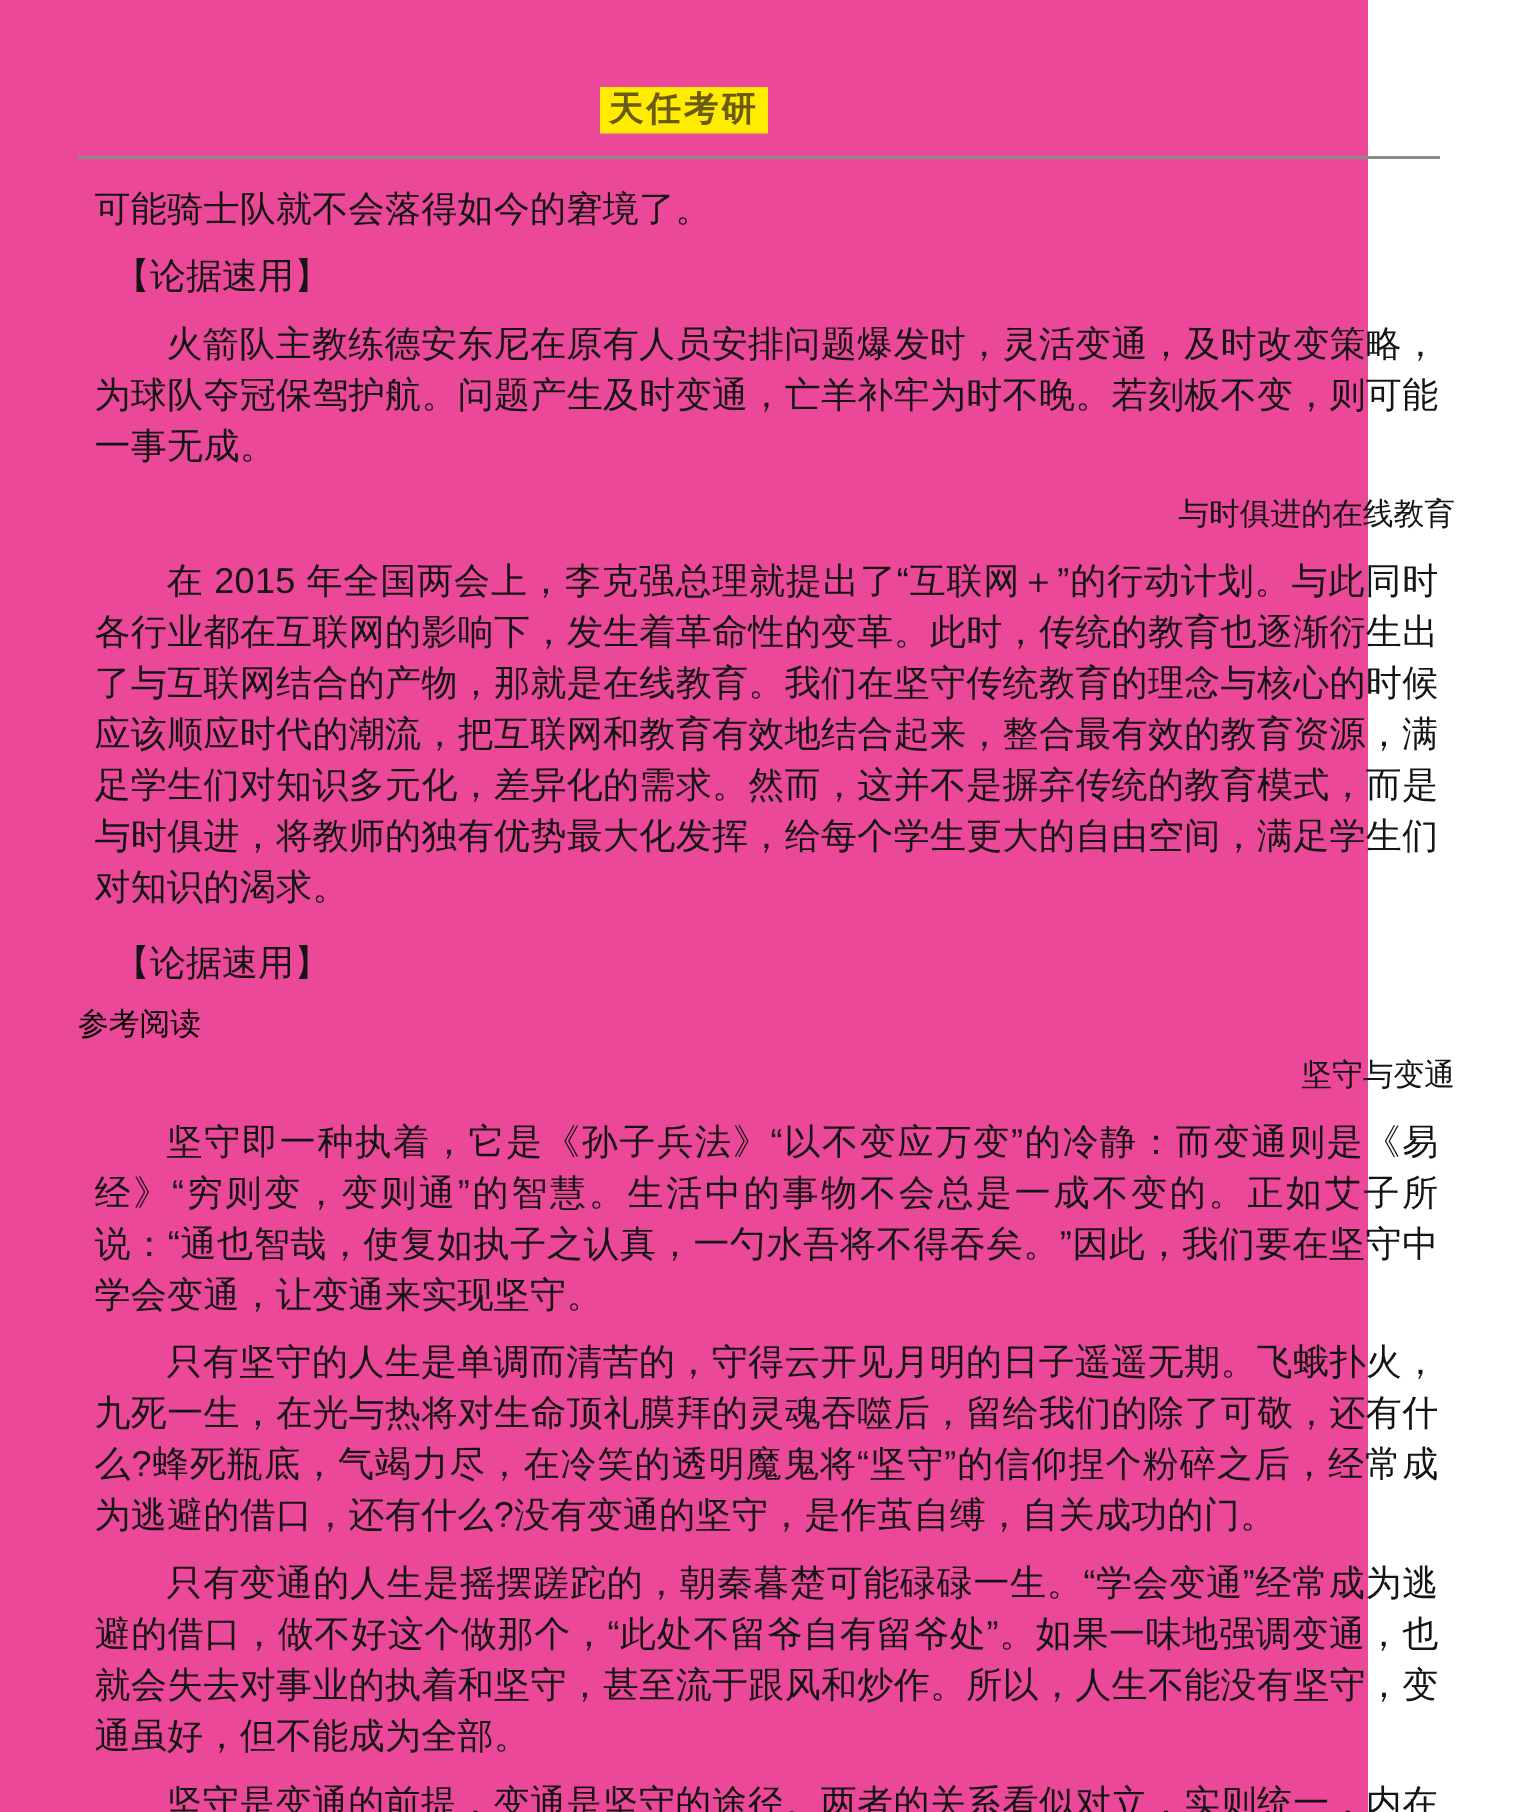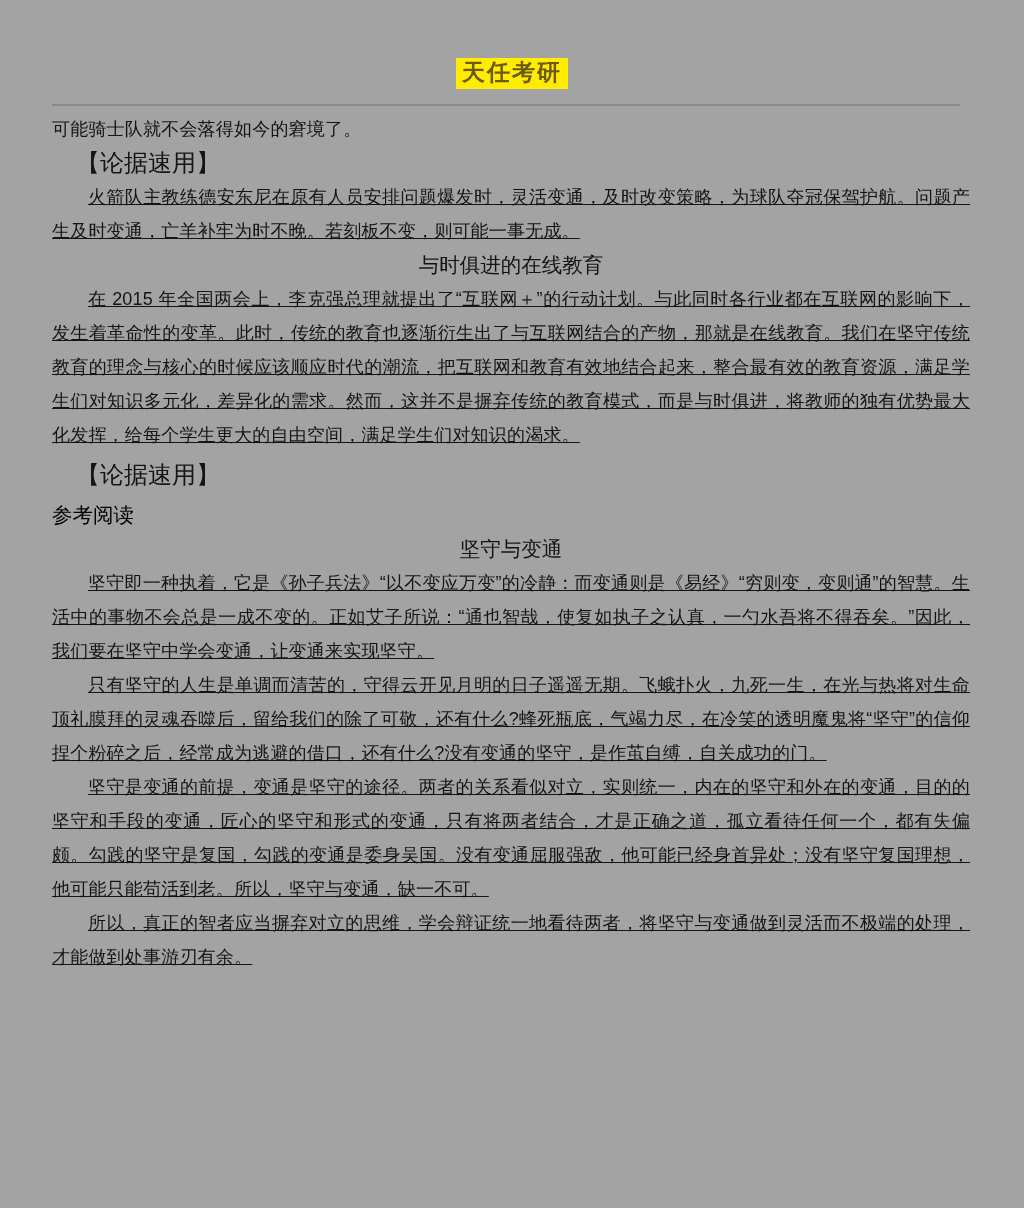--- a/index.html
+++ b/index.html
@@ -9,23 +9,23 @@
   }
   body {
     width: 1024px;
     height: 1208px;
     font-family: "Liberation Sans", "DejaVu Sans", sans-serif;
     color: #111111;
     overflow: hidden;
   }
   .page {
     position: relative;
-    width: 1024px;
+    width: 912px;
     height: 1208px;
-    background: #a3a3a3;
+    background: #ec4899;
     box-sizing: border-box;
   }
 
   
   .header-zone {
     padding-top: 58px;
     text-align: center;
     height: 46px;
     box-sizing: border-box;
   }
@@ -50,39 +50,38 @@
   }
 
   
   .content {
     position: absolute;
     left: 52px;
     top: 112px;
     width: 918px;
   }
   .para {
-    font-size: 18px;
+    font-size: 24px;
     line-height: 34px;
     text-align: justify;
     text-justify: inter-ideograph;
-    margin: 0;
+    margin: 11px;
     color: #141414;
     letter-spacing: 0.2px;
   }
   .para.indent {
     text-indent: 2em;
-    text-decoration: underline;
   }
   .para.noindent {
     text-indent: 0;
   }
   .heading-center {
     font-size: 20.5px;
     line-height: 34px;
-    text-align: center;
+    text-align: right;
     margin: 0;
     color: #141414;
   }
   .label-bold {
     font-size: 20.5px;
     line-height: 34px;
     margin: 0;
     font-weight: normal;
     color: #000000;
   }
@@ -126,19 +125,20 @@
     <div class="gap-sm"></div>
 
     <p class="label-bold">参考阅读</p>
 
     <p class="heading-center">坚守与变通</p>
 
     <p class="para indent">坚守即一种执着，它是《孙子兵法》“以不变应万变”的冷静：而变通则是《易经》“穷则变，变则通”的智慧。生活中的事物不会总是一成不变的。正如艾子所说：“通也智哉，使复如执子之认真，一勺水吾将不得吞矣。”因此，我们要在坚守中学会变通，让变通来实现坚守。</p>
 
     <p class="para indent">只有坚守的人生是单调而清苦的，守得云开见月明的日子遥遥无期。飞蛾扑火，九死一生，在光与热将对生命顶礼膜拜的灵魂吞噬后，留给我们的除了可敬，还有什么?蜂死瓶底，气竭力尽，在冷笑的透明魔鬼将“坚守”的信仰捏个粉碎之后，经常成为逃避的借口，还有什么?没有变通的坚守，是作茧自缚，自关成功的门。</p>
 
+    <p class="para indent">只有变通的人生是摇摆蹉跎的，朝秦暮楚可能碌碌一生。“学会变通”经常成为逃避的借口，做不好这个做那个，“此处不留爷自有留爷处”。如果一味地强调变通，也就会失去对事业的执着和坚守，甚至流于跟风和炒作。所以，人生不能没有坚守，变通虽好，但不能成为全部。</p>
 
     <p class="para indent">坚守是变通的前提，变通是坚守的途径。两者的关系看似对立，实则统一，内在的坚守和外在的变通，目的的坚守和手段的变通，匠心的坚守和形式的变通，只有将两者结合，才是正确之道，孤立看待任何一个，都有失偏颇。勾践的坚守是复国，勾践的变通是委身吴国。没有变通屈服强敌，他可能已经身首异处；没有坚守复国理想，他可能只能苟活到老。所以，坚守与变通，缺一不可。</p>
 
     <p class="para indent">所以，真正的智者应当摒弃对立的思维，学会辩证统一地看待两者，将坚守与变通做到灵活而不极端的处理，才能做到处事游刃有余。</p>
 
   </div>
 </div>
 
 </body></html>

